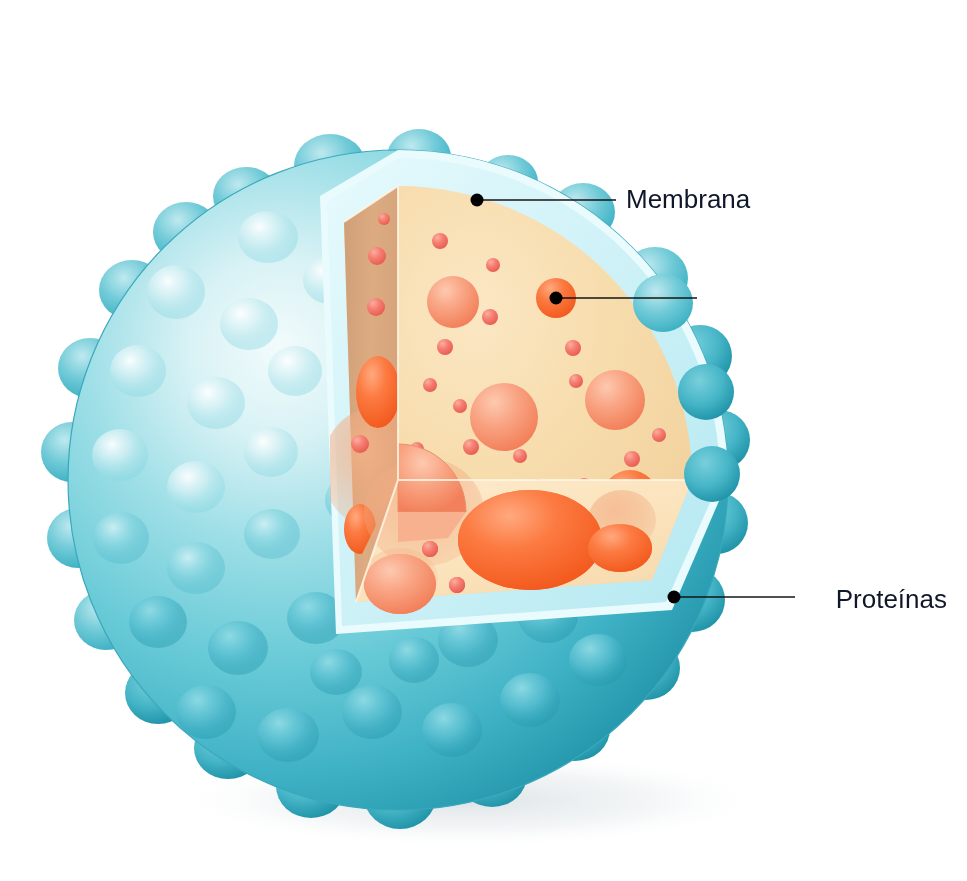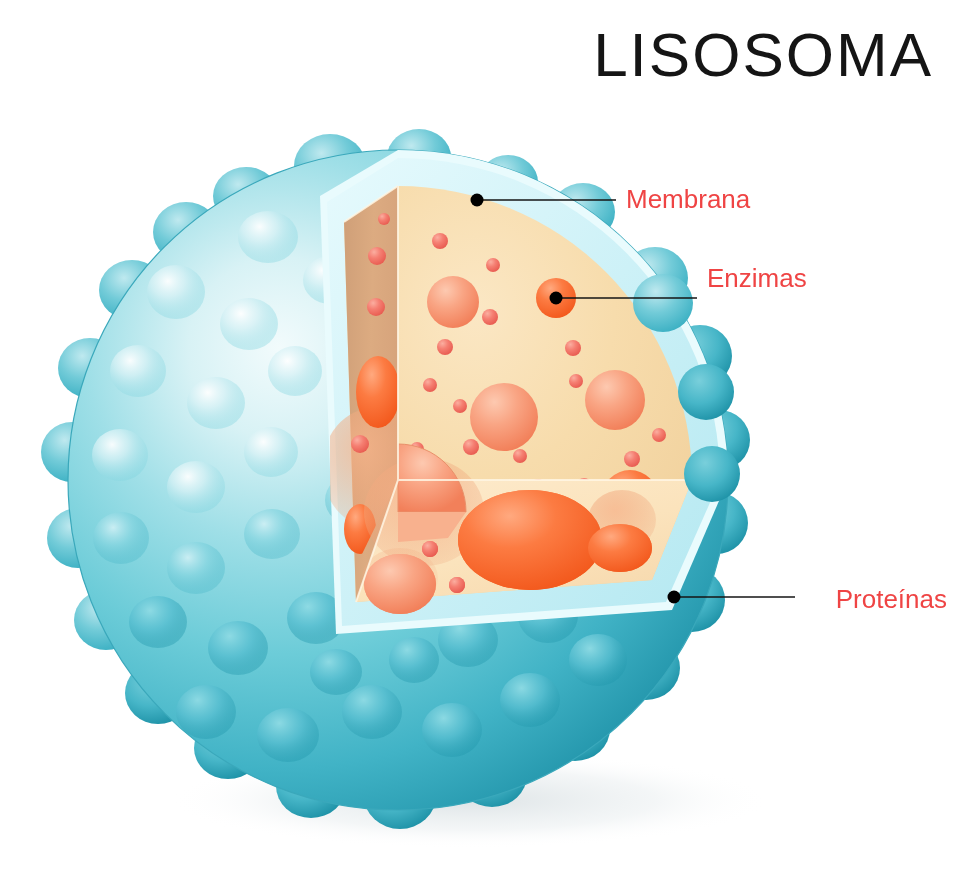--- a/index.html
+++ b/index.html
@@ -38,21 +38,21 @@
     letter-spacing: 2px;
     color: #151515;
     white-space: nowrap;
     line-height: 1;
   }
   .label {
     position: absolute;
     font-family: "Liberation Sans", sans-serif;
     font-size: 26px;
     font-weight: 400;
-    color: #ef4444;
+    color: #0f172a;
     white-space: nowrap;
     line-height: 1.28;
   }
   .label-membrana { left: 626px; top: 183px; }
   .label-enzimas  { left: 707px; top: 262px; }
   .label-proteinas{ right: 20px; top: 583px; text-align: left; }
   .label-line2 { display: block; }
 </style>
 </head>
 <body>
@@ -340,27 +340,25 @@
       <circle cx="477" cy="200" r="6.5" stroke="none"></circle>
 
       <line x1="556" y1="298" x2="697" y2="298"></line>
       <circle cx="556" cy="298" r="6.5" stroke="none"></circle>
 
       <line x1="674" y1="597" x2="795" y2="597"></line>
       <circle cx="674" cy="597" r="6.5" stroke="none"></circle>
     </g>
   </svg>
 
-  <div class="title-text">LISOSOMA</div>
 
   <div class="label label-membrana">
     <span>Membrana</span>
   </div>
 
   <div class="label label-enzimas">
-    <span class="label-line2">Enzimas</span>
   </div>
 
   <div class="label label-proteinas">
     <span class="label-line2">Proteínas</span>
   </div>
 
 </div>
 
 </body></html>

